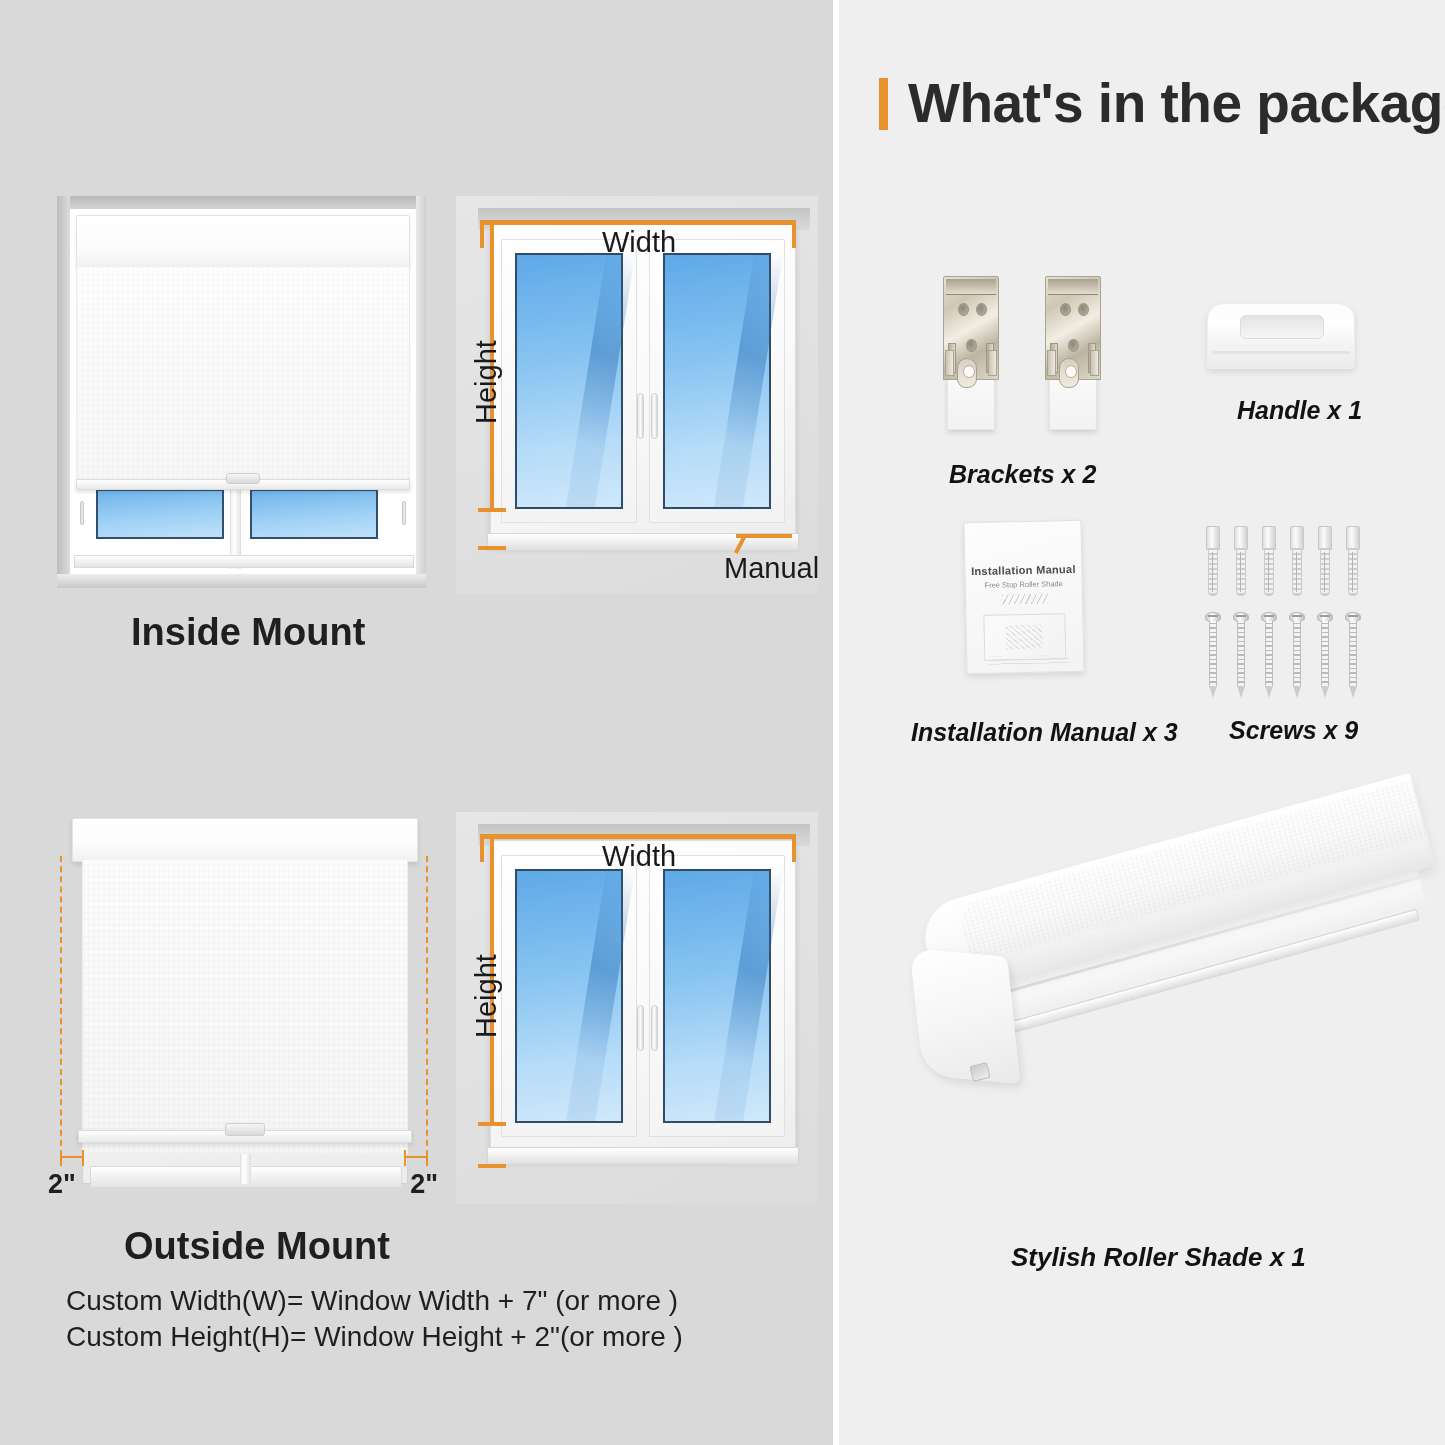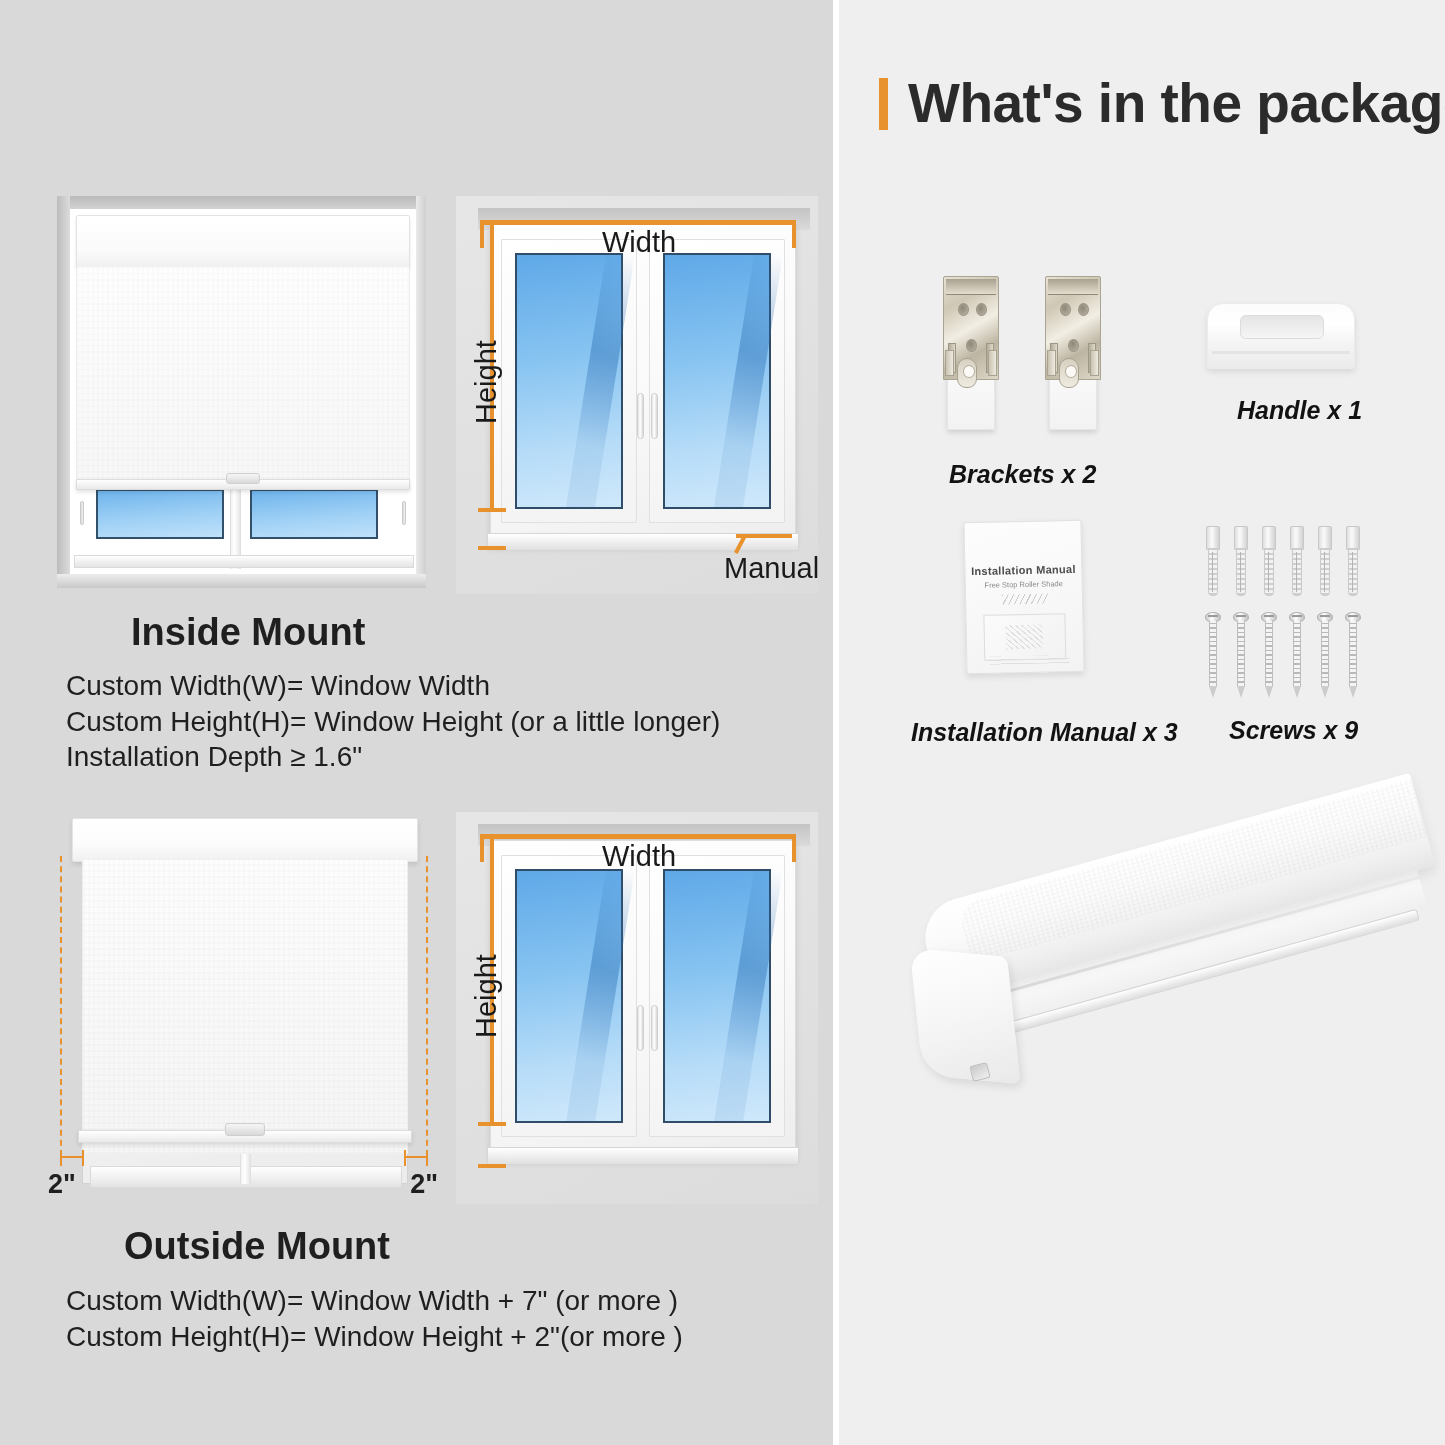--- a/index.html
+++ b/index.html
@@ -463,25 +463,20 @@
       <div class="om-arrow" style="left:22px; top:350px; width:28px; height:4px;"></div>
       <div class="om-arrow" style="left:280px; top:338px; width:56px; height:4px;"></div>
       <div class="om-arrow" style="left:282px; top:340px; width:4px; height:18px; transform:rotate(28deg);"></div>
 
       <div class="wd-label" style="left:146px; top:30px;">Width</div>
       <div class="wd-label vertical" style="left:14px; top:228px;">Height</div>
       <div class="wd-label" style="left:268px; top:356px;">Manual</div>
     </div>
 
     <div class="mount-title" style="left:131px; top:611px;">Inside Mount</div>
-    <div class="mount-lines" style="left:66px; top:668px;">
-      <div class="ln">Custom Width(W)= Window Width</div>
-      <div class="ln">Custom Height(H)= Window Height (or a little longer)</div>
-      <div class="ln">Installation Depth ≥ 1.6"</div>
-    </div>
 
     <div class="illu" id="outside-shade">
       <div class="om-wall"></div>
       <div class="om-window">
         <div class="sash-glass" style="left:30px; bottom:14px; width:120px; height:22px; opacity:0;"></div>
       </div>
       <div class="sill" style="left:48px; right:40px; bottom:14px; height:22px;"></div>
       <div class="mullion" style="left:198px; bottom:18px; height:36px;"></div>
       <div class="om-head" style="left:30px; right:24px; top:6px;"></div>
       <div class="om-cloth" style="left:40px; right:34px; top:48px; bottom:48px;"></div>
@@ -672,15 +667,16 @@
         <div class="rs-under"></div>
         <div class="rs-tube">
           <div class="rs-texture"></div>
         </div>
         <div class="rs-seam"></div>
         <div class="rs-rail"></div>
         <div class="rs-cap"></div>
         <div class="rs-endbit"></div>
       </div>
     </div>
+    <div class="part-label" style="left:172px; top:1242px; font-size:26px;">Stylish Roller Shade x 1</div>
 
   </div>
 </div>
 
 </body></html>

